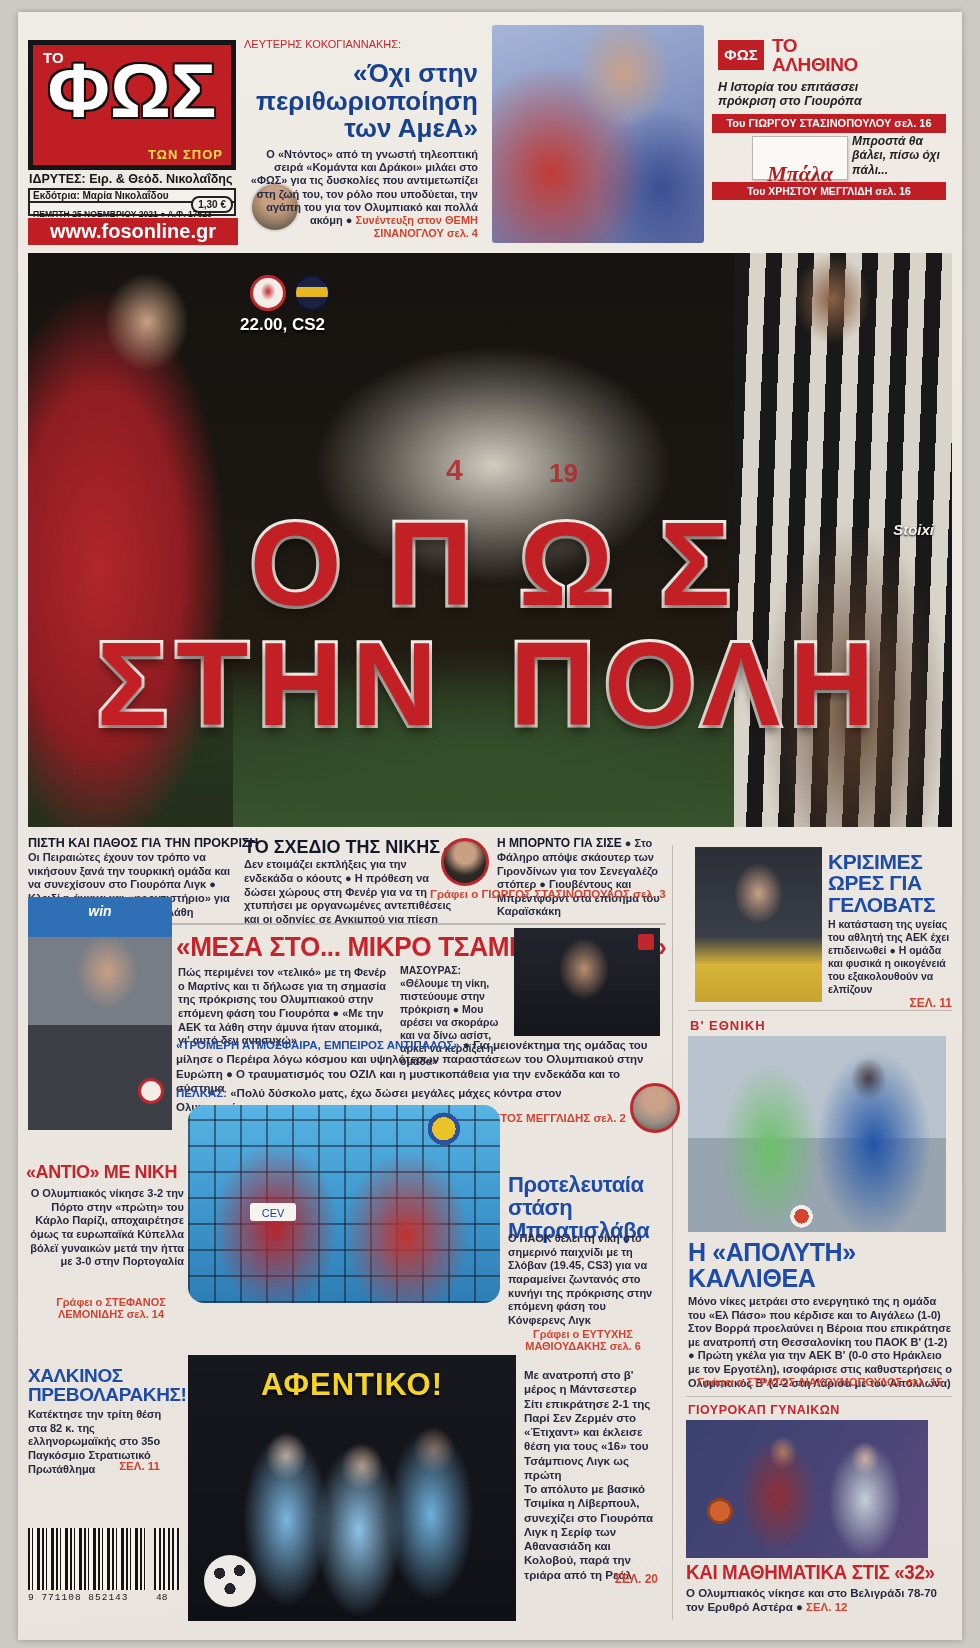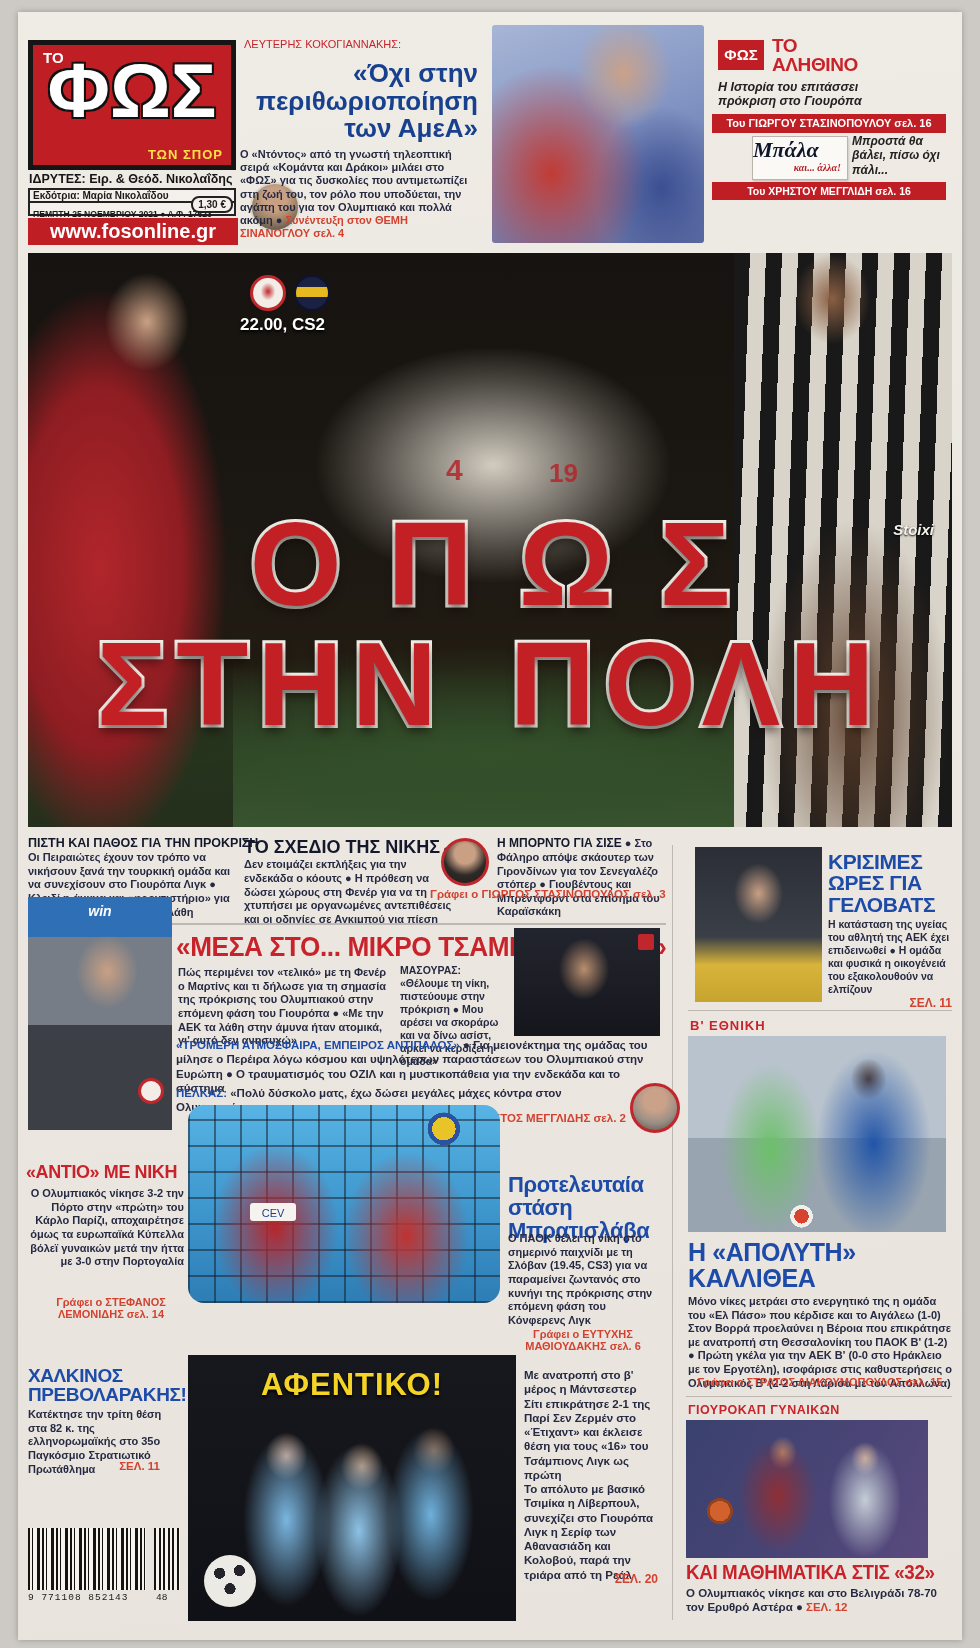--- a/index.html
+++ b/index.html
@@ -44,38 +44,38 @@
       <span style="position:absolute;right:1px;top:-7px;font-size:10px;font-weight:800;color:#1a1a1a;
                    border:2px solid #222;border-radius:8px;background:#f4f1ec;padding:1px 5px;">1,30 €</span>
     </div>
   </div>
   <div class="s redbar" style="left:28px;top:218px;width:210px;height:27px;font-size:20px;line-height:27px;">www.fosonline.gr</div>
 
   <div class="s" style="left:244px;top:38px;width:260px;font-size:11px;font-weight:400;color:#c8232b;white-space:nowrap;">ΛΕΥΤΕΡΗΣ ΚΟΚΟΓΙΑΝΝΑΚΗΣ:</div>
   <div class="s" style="left:212px;top:60px;width:266px;text-align:right;font-size:26px;font-weight:800;color:#17418f;line-height:1.06;">«Όχι στην περιθωριοποίηση των ΑμεΑ»</div>
   <div class="s avatar" style="left:250px;top:182px;width:46px;height:46px;border:2px solid #dcd7d0;
               background:radial-gradient(circle at 50% 32%,#c9a084 30%,#a08468 55%,#6e6154 78%,#4d443a 100%);"></div>
-  <div class="s" style="left:240px;top:148px;width:238px;font-size:11px;line-height:1.2;color:#252a42;font-weight:600;">
+  <div class="s" style="left:240px;top:148px;width:238px;text-align:right;font-size:11px;line-height:1.2;color:#252a42;font-weight:600;">
     <span>Ο «Ντόντος» από τη γνωστή τηλεοπτική σειρά «Κομάντα και Δράκοι» μιλάει στο «ΦΩΣ» για τις δυσκολίες που αντιμετωπίζει στη ζωή του, τον ρόλο που υποδύεται, την αγάπη του για τον Ολυμπιακό και πολλά ακόμη ● </span><span class="pageref">Συνέντευξη στον ΘΕΜΗ ΣΙΝΑΝΟΓΛΟΥ σελ. 4</span>
   </div>
   <div class="ph" style="left:492px;top:25px;width:212px;height:218px;border-radius:3px;
               background:radial-gradient(70px 80px at 62% 22%,#caa189 0%,rgba(202,161,137,0) 70%),
                          radial-gradient(130px 150px at 28% 68%,#c23b35 0%,rgba(194,59,53,0) 72%),
                          radial-gradient(90px 110px at 80% 75%,#3b4f92 0%,rgba(59,79,146,0) 75%),
                          linear-gradient(160deg,#a7b6d6 0%,#8193c2 50%,#5b6aa0 100%);"></div>
 
   <div class="s" style="left:718px;top:40px;width:46px;height:30px;background:#c01e25;color:#fff;font-weight:800;
               font-size:15px;text-align:center;line-height:30px;">ΦΩΣ</div>
   <div class="s h-red" style="left:772px;top:36px;width:95px;font-size:19px;">ΤΟ ΑΛΗΘΙΝΟ</div>
   <div class="s" style="left:718px;top:80px;width:180px;font-style:italic;font-weight:700;font-size:12.5px;color:#222;line-height:1.15;">Η Ιστορία του επιτάσσει πρόκριση στο Γιουρόπα</div>
   <div class="s redbar" style="left:712px;top:114px;width:234px;height:19px;font-size:11px;line-height:19px;">Του ΓΙΩΡΓΟΥ ΣΤΑΣΙΝΟΠΟΥΛΟΥ σελ. 16</div>
 
   <div class="s" style="left:752px;top:136px;width:94px;height:42px;background:#fbf9f5;border:1px solid #b9b4ac;box-shadow:1px 2px 2px rgba(0,0,0,.15);">
     <div style="font-family:'Liberation Serif','DejaVu Serif',serif;font-style:italic;font-weight:700;
-                font-size:22px;color:#0f172a;line-height:26px;">Μπάλα</div>
+                font-size:22px;color:#b91c1c;text-align:center;line-height:26px;margin-top:24px;">Μπάλα</div>
     <div style="font-family:'Liberation Serif','DejaVu Serif',serif;font-style:italic;font-weight:700;
                 font-size:10px;color:#b01e23;text-align:right;padding-right:6px;line-height:10px;">και... άλλα!</div>
   </div>
   <div class="s" style="left:852px;top:134px;width:96px;font-style:italic;font-weight:800;font-size:12px;color:#222;line-height:1.2;">Μπροστά θα βάλει, πίσω όχι πάλι...</div>
   <div class="s redbar" style="left:712px;top:182px;width:234px;height:18px;font-size:10.5px;line-height:18px;">Του ΧΡΗΣΤΟΥ ΜΕΓΓΛΙΔΗ σελ. 16</div>
 
   <div class="ph" style="left:28px;top:253px;width:924px;height:574px;
               background:radial-gradient(600px 140px at 50% 88%,#33502a 0%,rgba(51,80,42,0) 80%),
                          linear-gradient(to bottom,#161310 0%,#1b1712 45%,#221c12 72%,#2e4527 88%,#3a5530 100%);">
     <div class="s" style="left:0;top:0;width:205px;height:574px;

